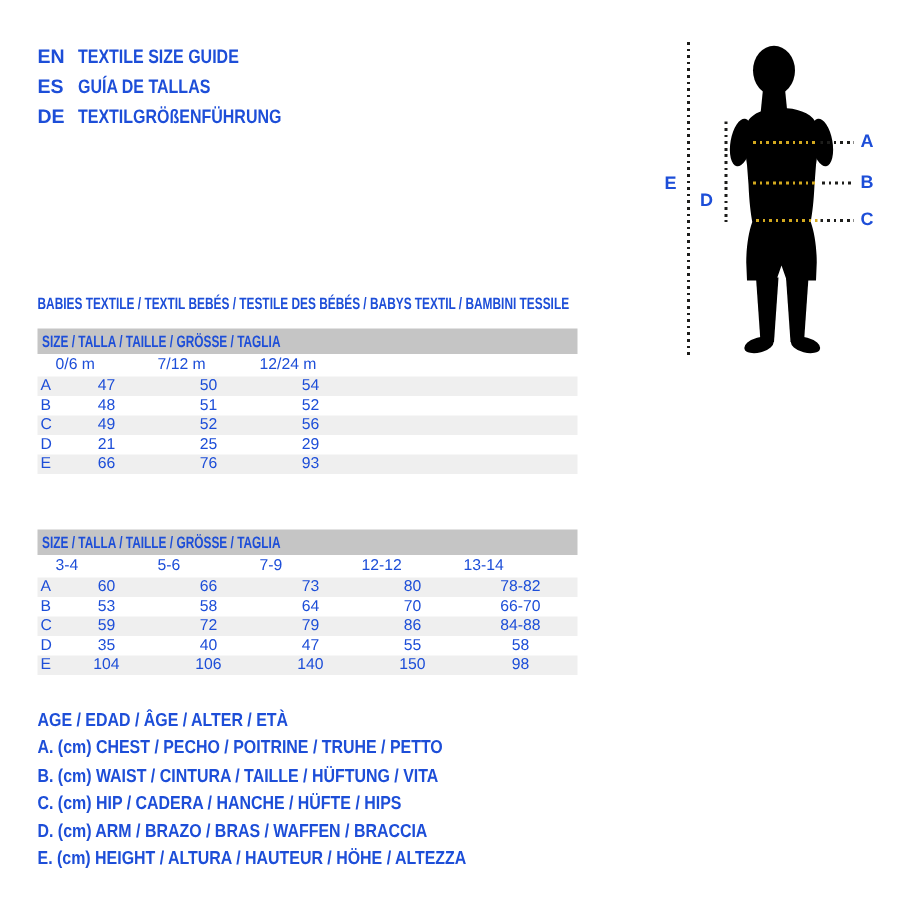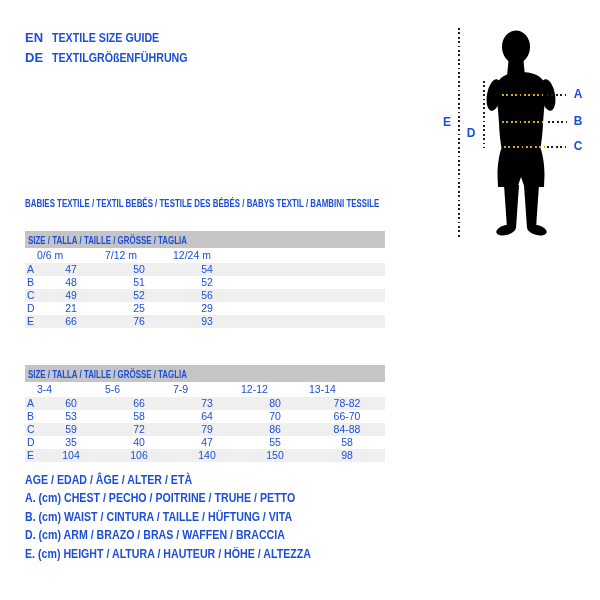--- a/index.html
+++ b/index.html
@@ -23,21 +23,21 @@
   .dh.yellow { background-image:repeating-linear-gradient(90deg, #d3a91e 0 1.8px, transparent 1.8px 4.4px); }
   .dv { position:absolute; width:2px;
         background-image:repeating-linear-gradient(180deg, #1d1d1b 0 1.8px, transparent 1.8px 4.4px); }
   .mlabel { position:absolute; width:14px; height:15px; line-height:15px;
             font-size:12px; font-weight:700; text-align:center; }
 
   
   .section-title { position:absolute; height:14px; line-height:14px; font-size:11px; font-weight:700; }
 
   
-  .size-table { position:absolute; width:360px;margin-top:12px; }
+  .size-table { position:absolute; width:360px; }
   .size-band { height:17px; background:#c5c5c5; display:flex; align-items:center; padding-left:3px; box-sizing:border-box; }
   .size-band span { font-size:11px; font-weight:700; }
   .cols-row, .t-row { display:grid; }
   .g3 { grid-template-columns:12px 68px 68px 68px 1fr; }
   .g5 { grid-template-columns:12px 68px 68px 68px 68px 1fr; }
   .cols-row { height:15px; line-height:15px; }
   .cols-row div { text-align:left; font-size:10.5px; }
   .t-row { height:13px; line-height:13px; font-size:10.5px; }
   .t-row.stripe { background:#efefef; }
   .t-row .rlab { text-align:left; padding-left:2px; }
@@ -52,20 +52,24 @@
 </style>
 </head>
 <body>
 
 <div id="canvas">
 
   <div id="lang-block" class="abs">
     <div class="lang-row">
       <span class="lang-code">EN</span>
       <span class="lang-label cx82">TEXTILE SIZE GUIDE</span>
+    </div>
+    <div class="lang-row">
+      <span class="lang-code">ES</span>
+      <span class="lang-label cx82">GUÍA DE TALLAS</span>
     </div>
     <div class="lang-row">
       <span class="lang-code">DE</span>
       <span class="lang-label cx82">TEXTILGRÖßENFÜHRUNG</span>
     </div>
   </div>
 
   <div id="figure" class="abs">
     <div class="dv" style="left:18px; top:4px; height:210px;"></div>
     <div class="mlabel" style="left:0px; top:91px;">E</div>
@@ -217,20 +221,23 @@
     <div class="legend-line">
       <span class="cx82">AGE / EDAD / ÂGE / ALTER / ETÀ</span>
     </div>
     <div class="legend-line">
       <span class="cx82">A. (cm) CHEST / PECHO / POITRINE / TRUHE / PETTO</span>
     </div>
     <div class="legend-line">
       <span class="cx82">B. (cm) WAIST / CINTURA / TAILLE / HÜFTUNG / VITA</span>
     </div>
     <div class="legend-line">
+      <span class="cx82">C. (cm) HIP / CADERA / HANCHE / HÜFTE / HIPS</span>
+    </div>
+    <div class="legend-line">
       <span class="cx82">D. (cm) ARM / BRAZO / BRAS / WAFFEN / BRACCIA</span>
     </div>
     <div class="legend-line">
       <span class="cx82">E. (cm) HEIGHT / ALTURA / HAUTEUR / HÖHE / ALTEZZA</span>
     </div>
   </div>
 
 </div>
 
 </body></html>

